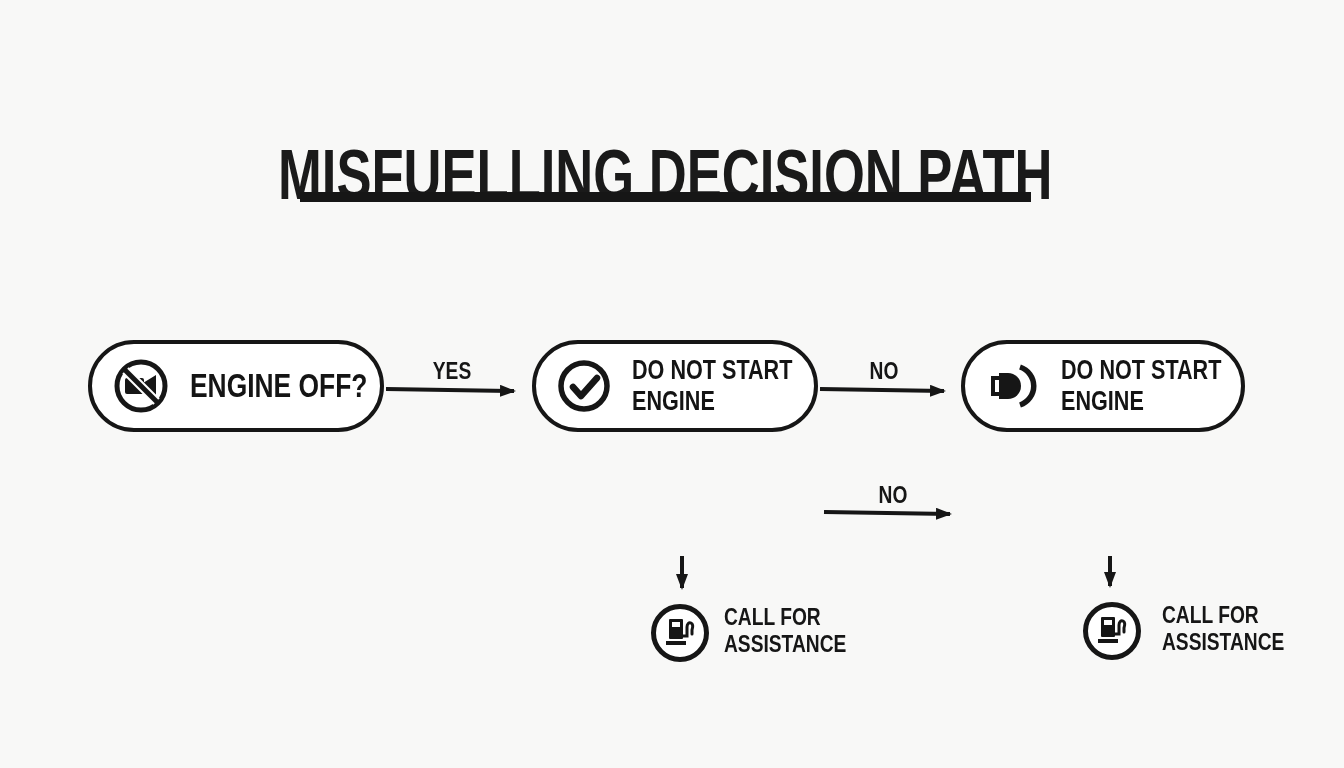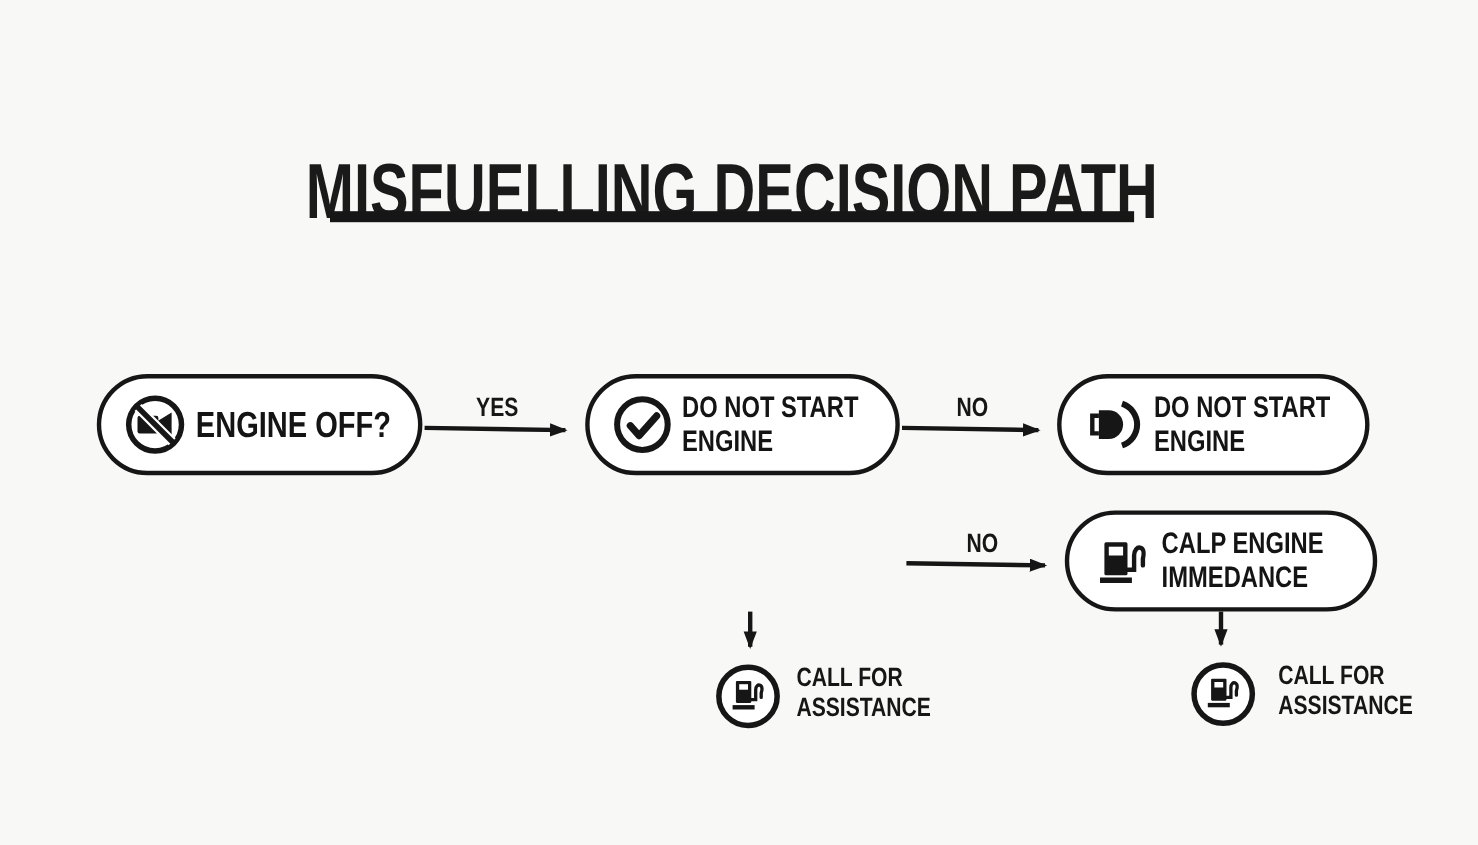--- a/index.html
+++ b/index.html
@@ -8,21 +8,21 @@
     font-family:"Liberation Sans",sans-serif;color:#141414;
   }
   .title-wrap{position:absolute;left:0;top:94px;width:1330px;text-align:center;margin-top:40px;}
   .title{
     display:inline-block;font-size:71px;font-weight:700;white-space:nowrap;
     transform:scaleX(0.74);transform-origin:center;letter-spacing:0px;color:#1a1a1a;
   }
   .rule{position:absolute;left:300px;top:192px;width:731px;height:10px;background:#161616;}
   .pill{
     position:absolute;background:#ffffff;border:4px solid #161616;border-radius:52px;
-    display:flex;align-items:center;padding-left:20px;gap:8px;box-sizing:border-box;
+    display:flex;align-items:center;padding-left:20px;gap:20px;box-sizing:border-box;
   }
   .icon{flex:0 0 auto;display:flex;align-items:center;justify-content:center;}
   .ntext{font-weight:700;transform:scaleX(0.8);transform-origin:left center;white-space:nowrap;}
   .single{font-size:33px;}
   .double{font-size:27px;line-height:31px;}
   .double span{display:block;}
   .edge-label{
     position:absolute;font-weight:700;font-size:24px;white-space:nowrap;
     transform:translateX(-50%) scaleX(0.8);color:#161616;
   }
@@ -99,34 +99,20 @@
         <path d="M14 20 H8 V36 H14" fill="none" stroke="#161616" stroke-width="4"></path>
       </svg>
     </span>
     <div class="ntext double">
       <span>DO NOT START</span>
       <span>ENGINE</span>
     </div>
   </div>
 
 
-  <div class="pill" style="left:968px;top:464px;width:284px;height:92px;">
-    <span class="icon">
-      <svg width="56" height="56" viewBox="0 0 56 56">
-        <rect x="12" y="11" width="21" height="30" rx="1.5" fill="#161616"></rect>
-        <rect x="16" y="15" width="13" height="8" fill="#ffffff"></rect>
-        <rect x="8" y="43" width="29" height="5" fill="#161616"></rect>
-        <path d="M33 36 h6 v-13 c0,-5 3,-8 6,-7 c3,1 3,6 2,10 v6" fill="none" stroke="#161616" stroke-width="4" stroke-linecap="round"></path>
-      </svg>
-    </span>
-    <div class="ntext double">
-      <span>CALP ENGINE</span>
-      <span>IMMEDANCE</span>
-    </div>
-  </div>
 
   <div class="circ" style="left:651px;top:604px;">
     <span class="icon">
       <svg width="42" height="42" viewBox="0 0 42 42">
         <rect x="10" y="7" width="14" height="20" rx="1" fill="#161616"></rect>
         <rect x="13" y="10" width="8" height="5" fill="#ffffff"></rect>
         <rect x="7" y="29" width="20" height="4" fill="#161616"></rect>
         <path d="M24 24 h4 v-9 c0,-3 2,-5 4,-4 c2,1 2,4 1,7 v4" fill="none" stroke="#161616" stroke-width="3" stroke-linecap="round"></path>
       </svg>
     </span>

